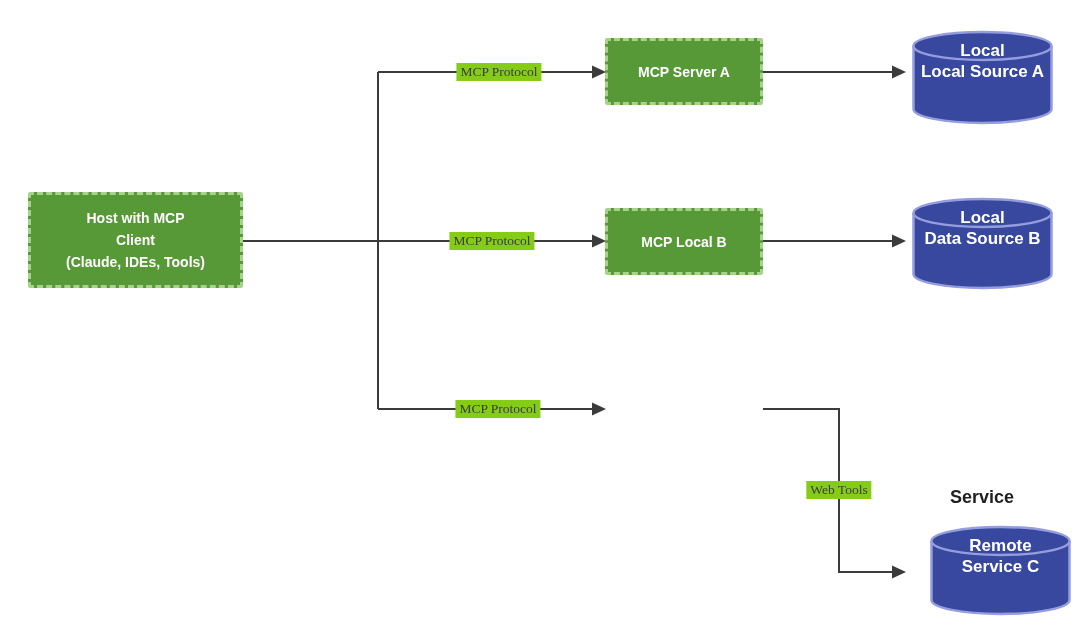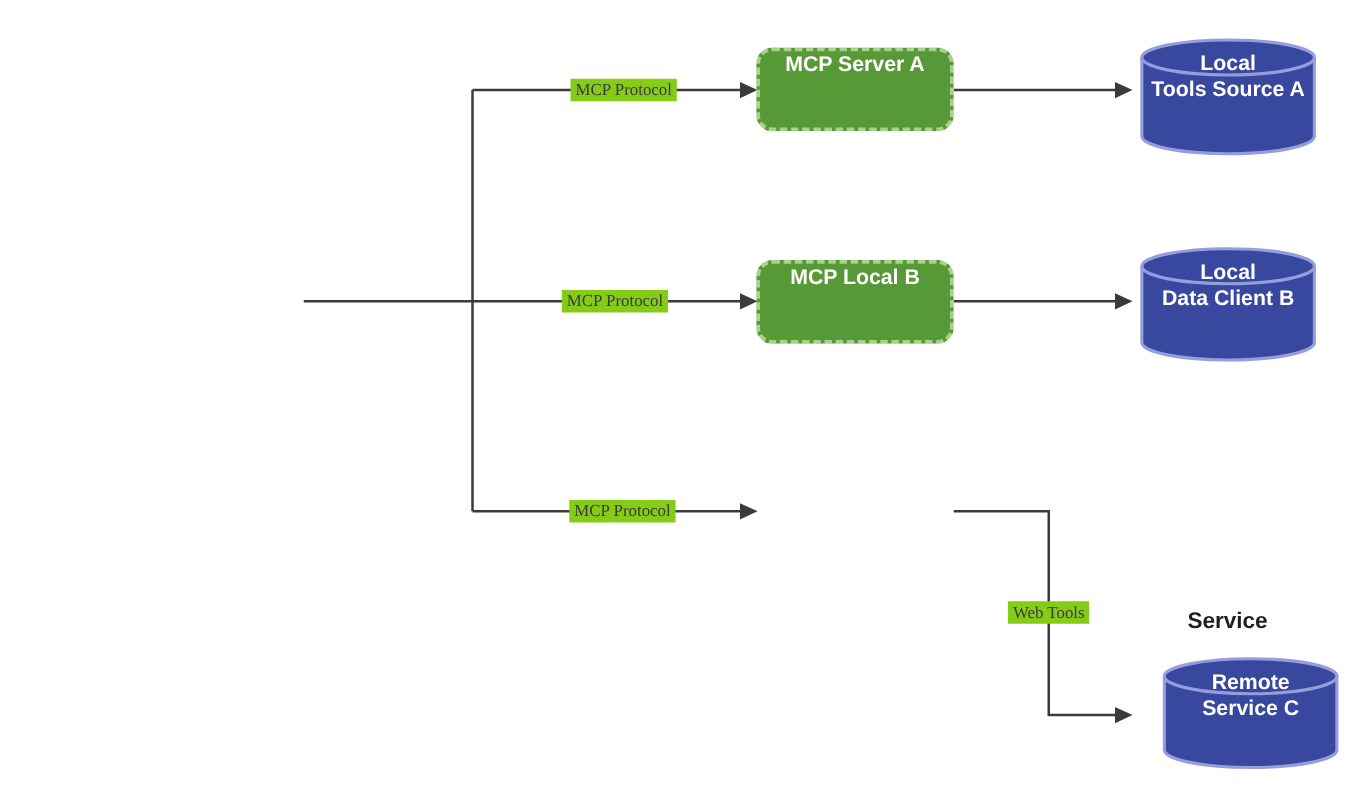--- a/index.html
+++ b/index.html
@@ -13,28 +13,28 @@
   }
   #wires {
     position: absolute;
     left: 0; top: 0;
     width: 1080px; height: 644px;
   }
   .node-box {
     position: absolute;
     background: #579936;
     border: 3px dashed #a9d18e;
-    border-radius: 13px;
+    border-radius: 2px;
     box-sizing: border-box;
     display: flex;
     flex-direction: column;
     align-items: center;
-    justify-content: flex-start;
+    justify-content: center;
     color: #ffffff;
-    font-size: 17px;
+    font-size: 14px;
     font-weight: 600;
     text-align: center;
     line-height: 22px;
   }
   .host-box   { left: 28px;  top: 192px; width: 215px; height: 96px; }
   .server-box { left: 605px; width: 158px; height: 67px; }
   .server-a   { top: 38px;  }
   .server-b   { top: 208px; }
   .server-c   { top: 375px; }
   .cylinder {
@@ -103,47 +103,52 @@
     <g fill="#3b3b3b" stroke="none">
       <polygon points="592,65.5 606,72 592,78.5"></polygon>
       <polygon points="592,234.5 606,241 592,247.5"></polygon>
       <polygon points="592,402.5 606,409 592,415.5"></polygon>
       <polygon points="892,65.5 906,72 892,78.5"></polygon>
       <polygon points="892,234.5 906,241 892,247.5"></polygon>
       <polygon points="892,565.5 906,572 892,578.5"></polygon>
     </g>
   </svg>
 
+  <div class="node-box host-box">
+    <span>Host with MCP</span>
+    <span>Client</span>
+    <span>(Claude, IDEs, Tools)</span>
+  </div>
 
   <div class="node-box server-box server-a">
     <span>MCP Server A</span>
   </div>
   <div class="node-box server-box server-b">
     <span>MCP Local B</span>
   </div>
 
   <div class="cylinder cyl-a">
     <svg viewBox="0 0 141 95">
       <path d="M1.5 16 L1.5 79 A69 14 0 0 0 139.5 79 L139.5 16" fill="#37489E" stroke="#959DDE" stroke-width="2.5"></path>
       <ellipse cx="70.5" cy="16" rx="69" ry="14" fill="#37489E" stroke="#959DDE" stroke-width="2.5"></ellipse>
     </svg>
     <div class="cyl-text">
       <span>Local</span>
-      <span>Tools Source A</span>
+      <span>Local Source A</span>
     </div>
   </div>
 
   <div class="cylinder cyl-b">
     <svg viewBox="0 0 141 93">
       <path d="M1.5 16 L1.5 77 A69 14 0 0 0 139.5 77 L139.5 16" fill="#37489E" stroke="#959DDE" stroke-width="2.5"></path>
       <ellipse cx="70.5" cy="16" rx="69" ry="14" fill="#37489E" stroke="#959DDE" stroke-width="2.5"></ellipse>
     </svg>
     <div class="cyl-text">
       <span>Local</span>
-      <span>Data Client B</span>
+      <span>Data Source B</span>
     </div>
   </div>
 
   <div class="cylinder cyl-c">
     <svg viewBox="0 0 141 91">
       <path d="M1.5 16 L1.5 75 A69 14 0 0 0 139.5 75 L139.5 16" fill="#37489E" stroke="#959DDE" stroke-width="2.5"></path>
       <ellipse cx="70.5" cy="16" rx="69" ry="14" fill="#37489E" stroke="#959DDE" stroke-width="2.5"></ellipse>
     </svg>
     <div class="cyl-text">
       <span>Remote</span>

